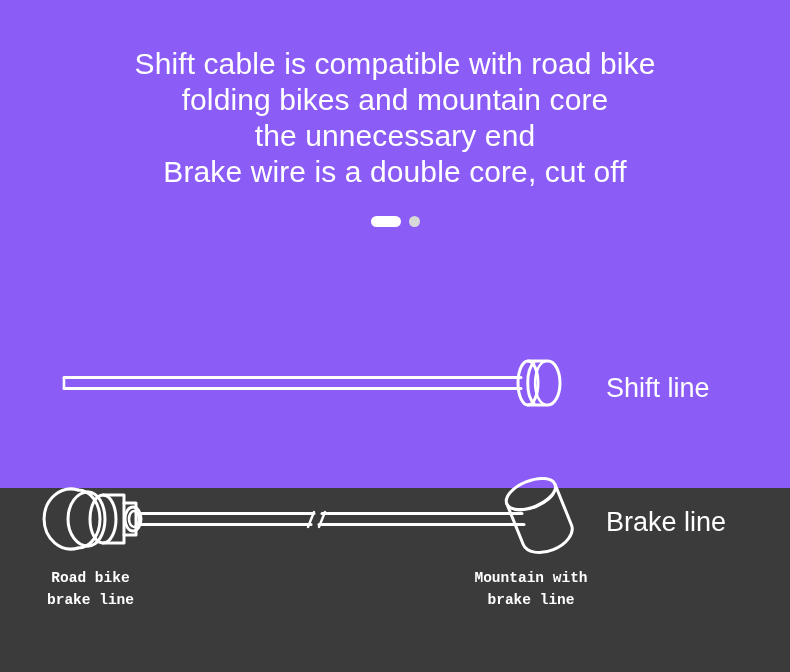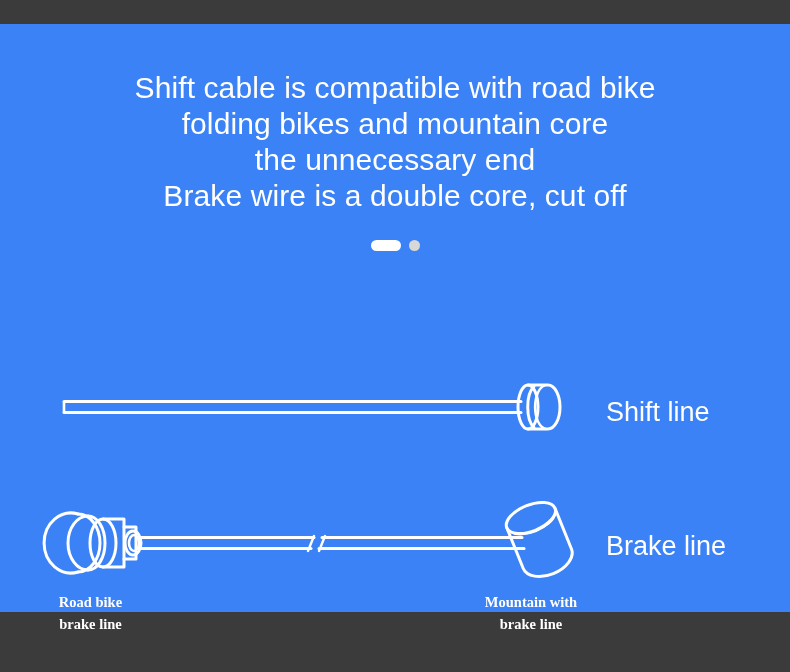--- a/index.html
+++ b/index.html
@@ -10,24 +10,23 @@
   body {
     width: 790px;
     height: 672px;
     background: #3b3b3b;
     font-family: "Liberation Sans", sans-serif;
     overflow: hidden;
     position: relative;
   }
   .panel {
     width: 790px;
-    height: 588px;
+    height: 488px;
     position: relative;
-    background: #3b82f6;
-    margin-top: 24px;
+    background: #8b5cf6;
   }
 
   
   .headline {
     position: absolute;
     top: 46px;
     left: 0;
     width: 790px;
     text-align: center;
     color: #ffffff;
@@ -101,21 +100,21 @@
 
   
   .caption {
     position: absolute;
     color: #ffffff;
     font-size: 14.5px;
     font-weight: 700;
     line-height: 22px;
     text-align: center;
     white-space: nowrap;
-    font-family: Liberation Serif, serif;
+    font-family: Liberation Mono, monospace;
   }
   .caption.road {
     left: 18px;
     top: 567px;
     width: 145px;
   }
   .caption.mountain {
     left: 452px;
     top: 567px;
     width: 158px;

